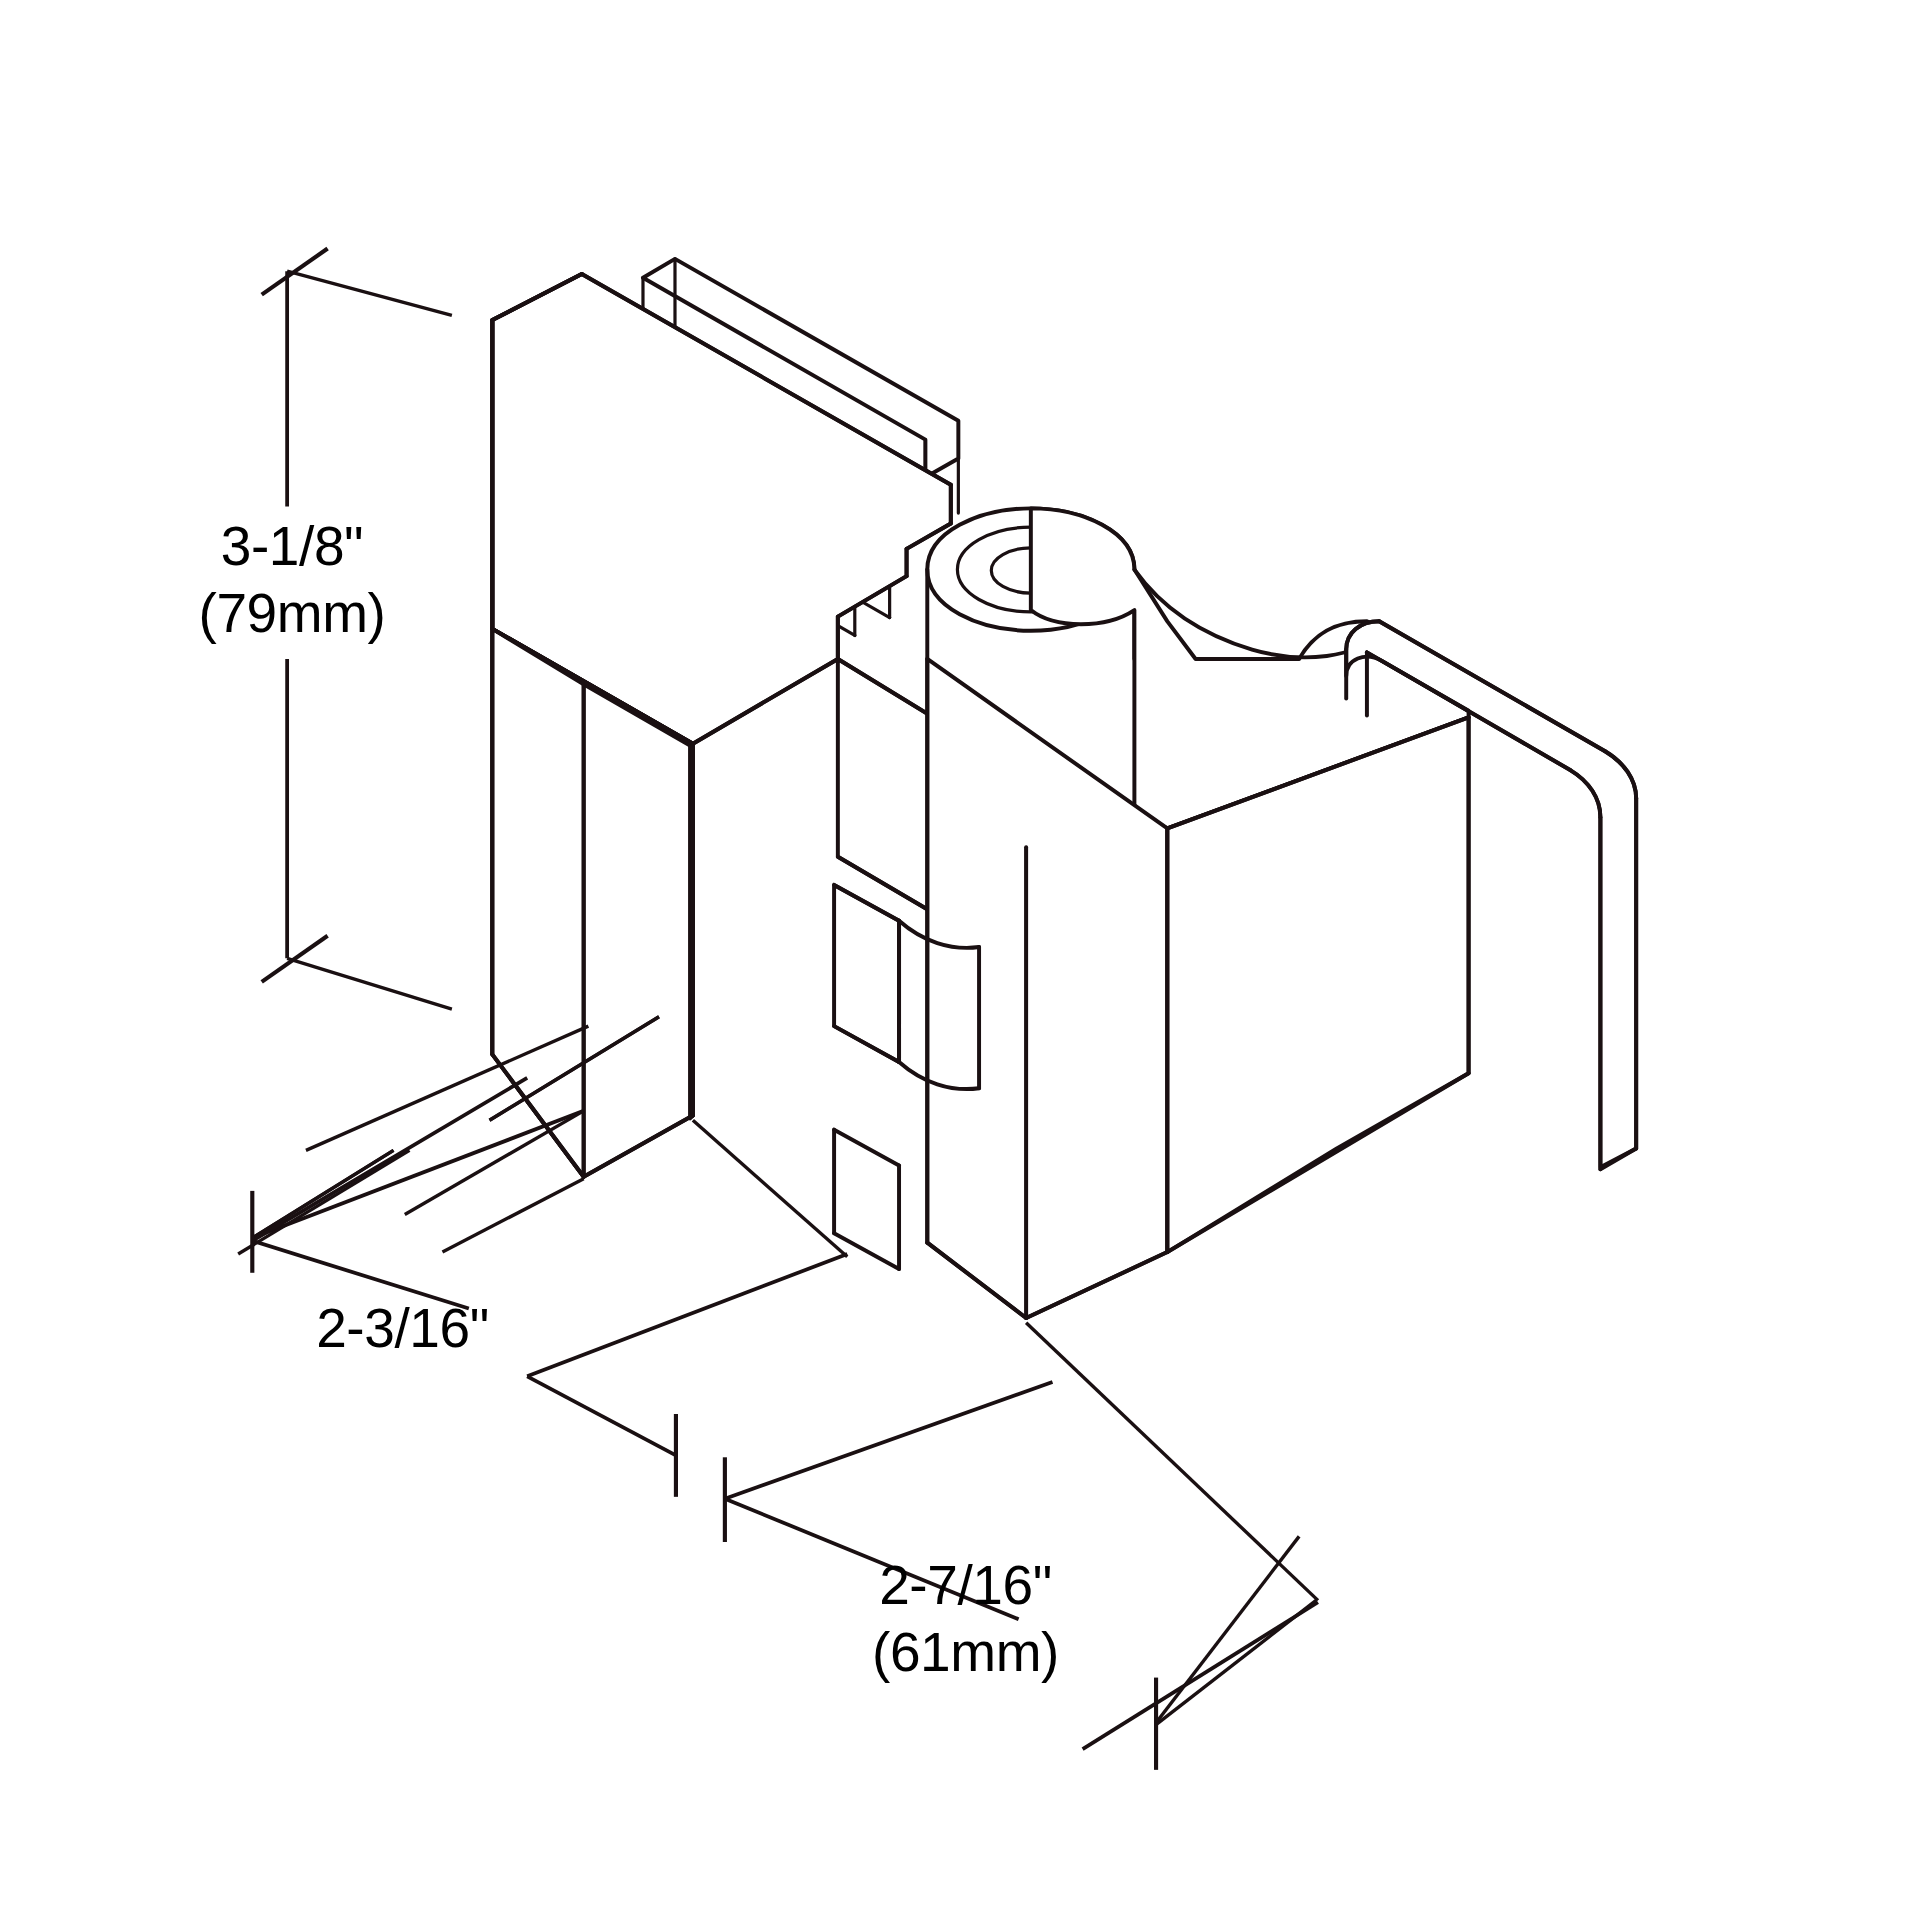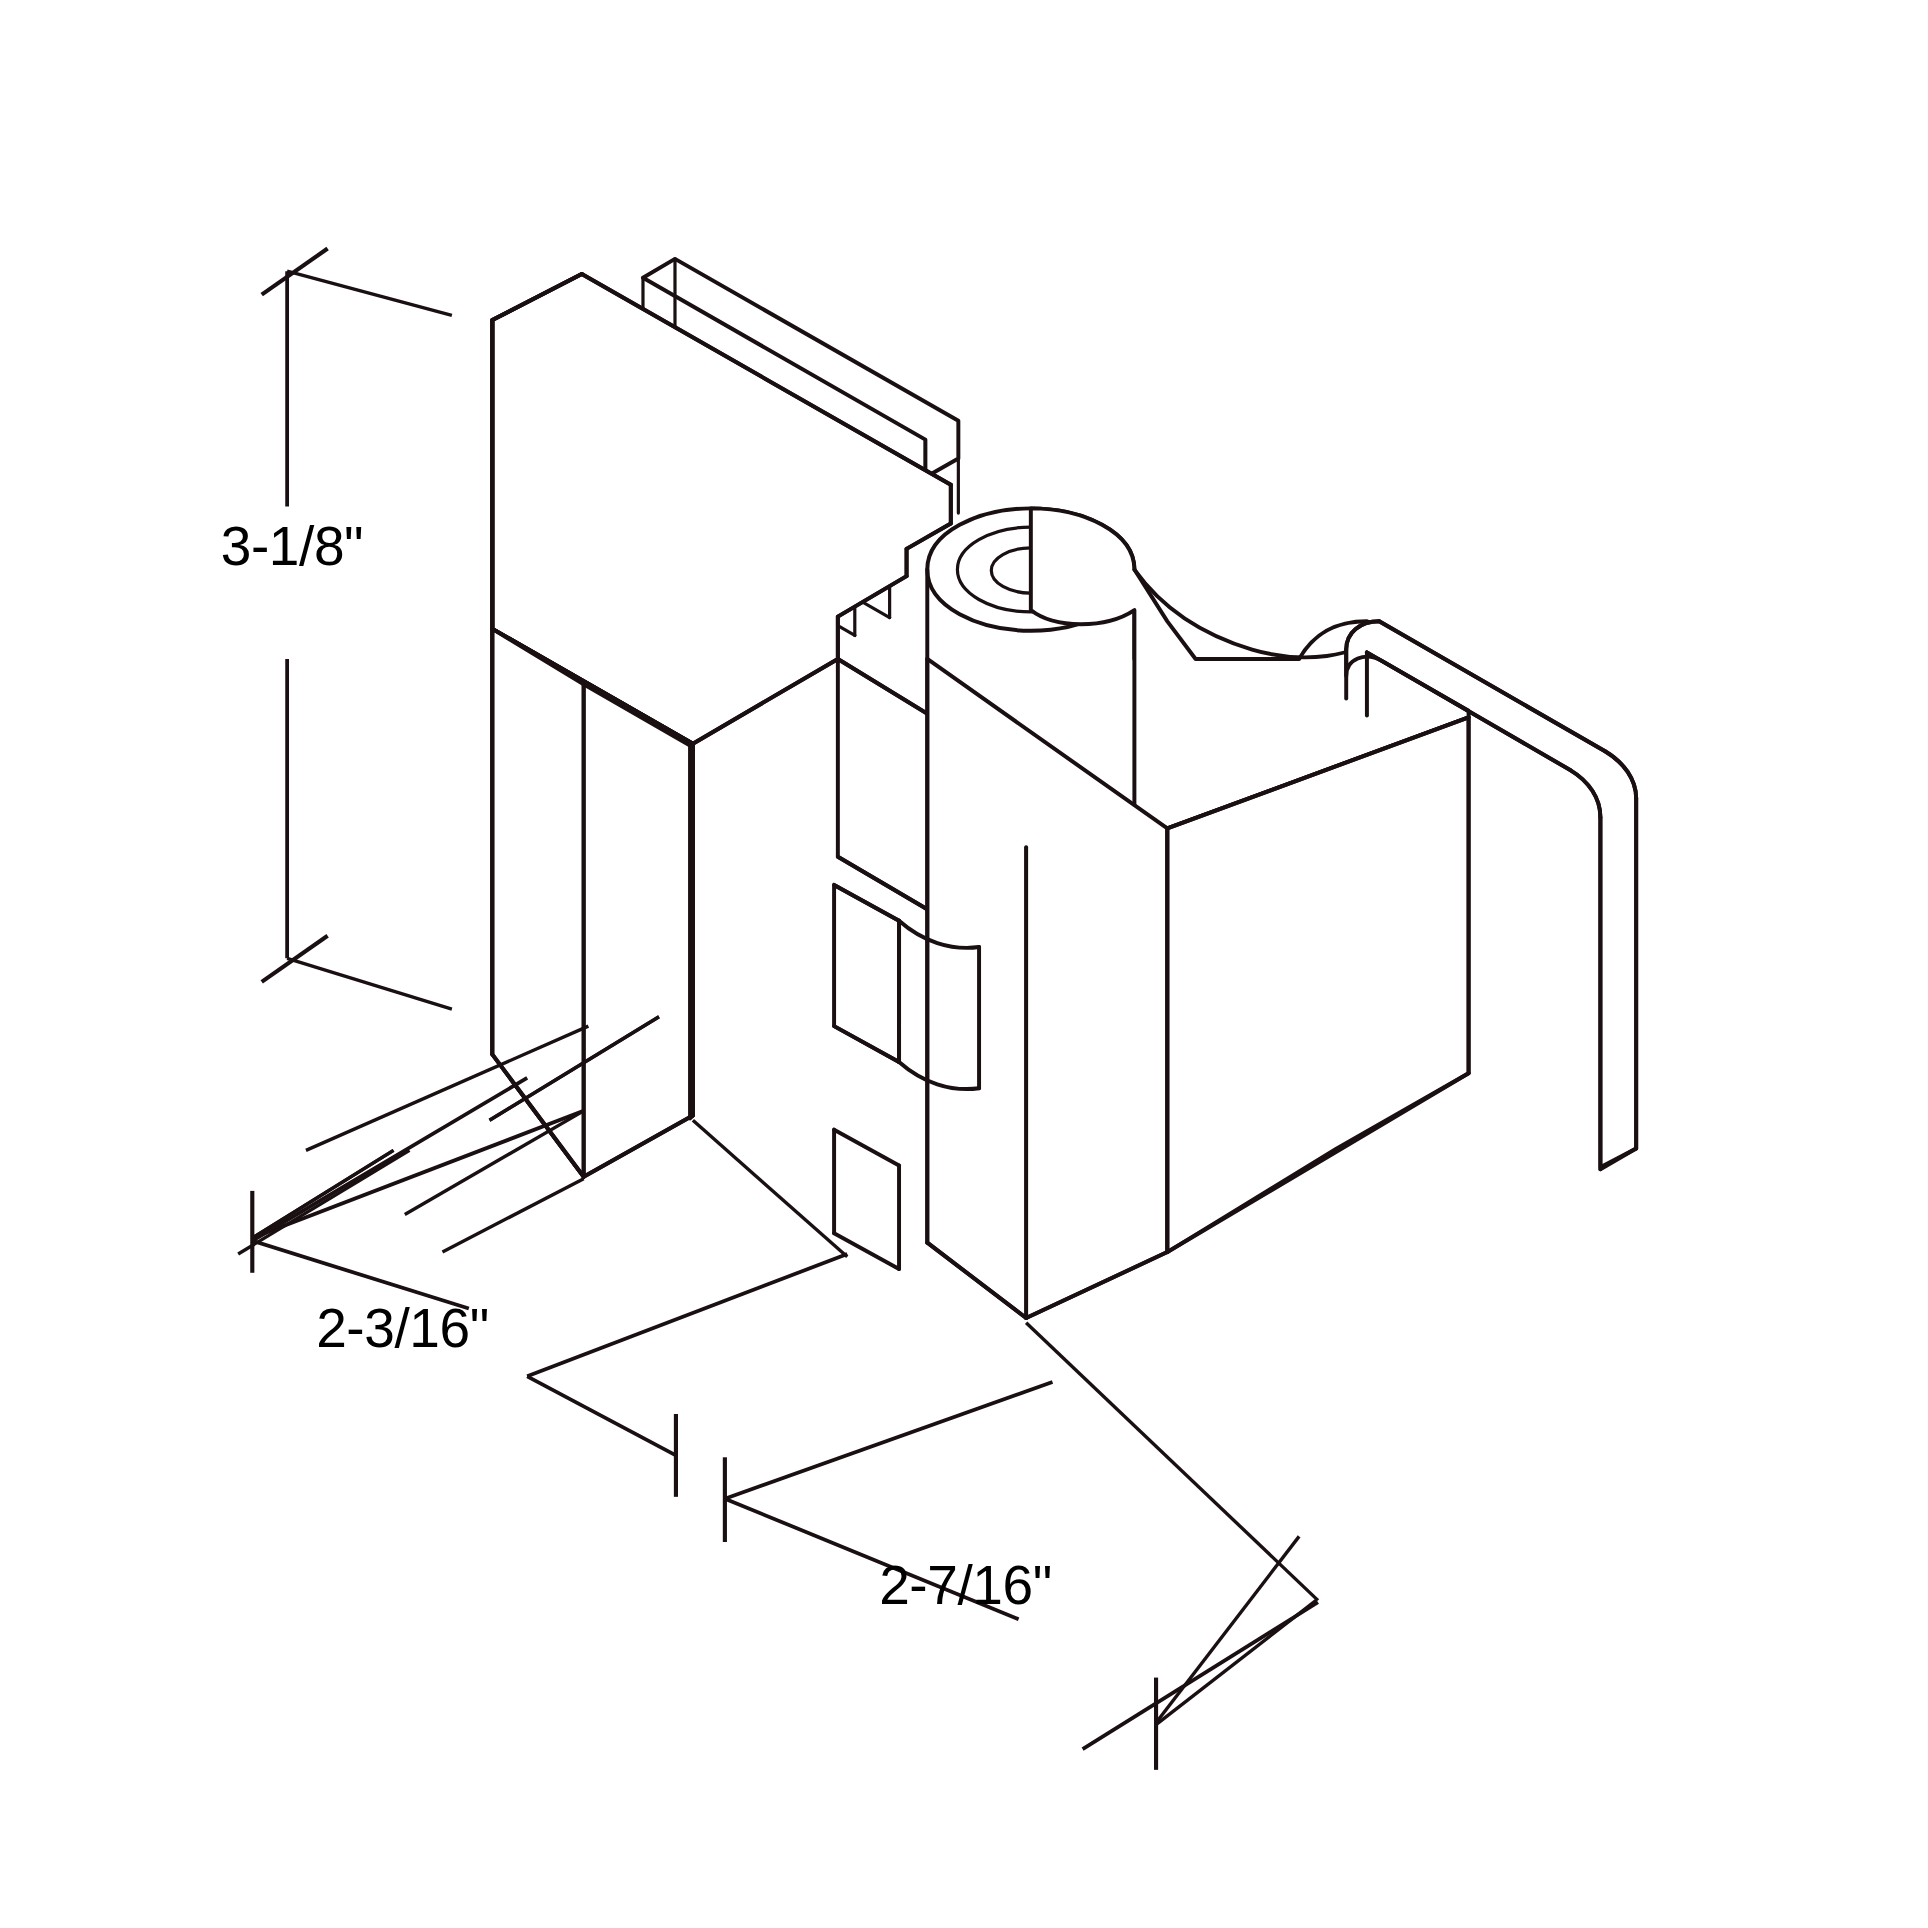--- a/index.html
+++ b/index.html
@@ -273,24 +273,26 @@
     <g>
       <path class="ext-line" d="M 620,1252 L 470,1330"></path>
       <path class="ext-line" d="M 736,1190 L 900,1335"></path>
       <path class="ext-line" d="M 1090,1405 L 1400,1700"></path>
     </g>
 
   </svg>
 
   <div class="dim-text-block" id="label-height" style="left: 179px; top: 513px; width: 226px;">
     <span class="dim-line-1">3-1/8"</span>
+    <span class="dim-line-2">(79mm)</span>
   </div>
 
   <div class="dim-text-block" id="label-depth-left" style="left: 280px; top: 1295px; width: 245px;">
     <span class="dim-line-1">2-3/16"</span>
   </div>
 
   <div class="dim-text-block" id="label-depth-right" style="left: 843px; top: 1552px; width: 245px;">
     <span class="dim-line-1">2-7/16"</span>
+    <span class="dim-line-2">(61mm)</span>
   </div>
 
 </div>
 
 
 </body></html>

